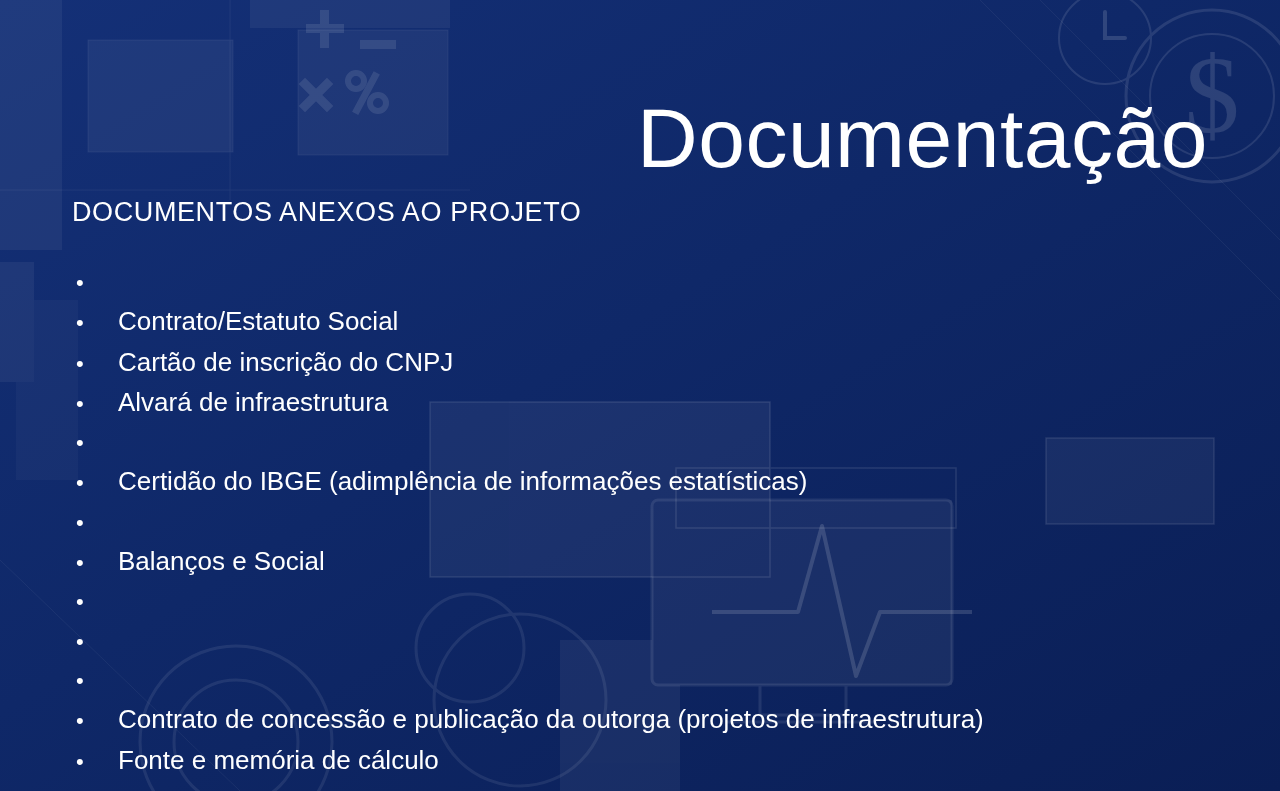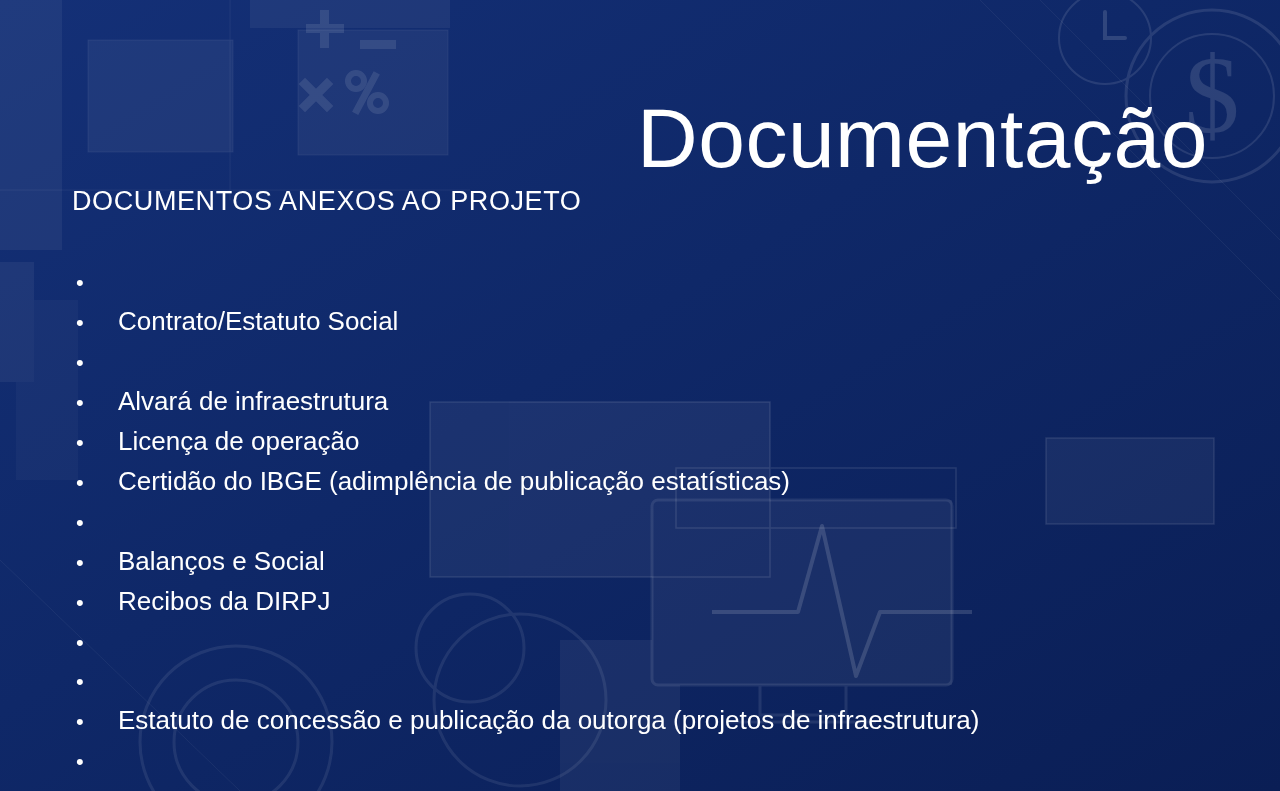--- a/index.html
+++ b/index.html
@@ -49,21 +49,21 @@
     font-size: 84px;
     line-height: 1.05;
     font-weight: 400;
     letter-spacing: 0.5px;
     color: #ffffff;
     white-space: nowrap;
   }
 
   .subtitle {
     position: absolute;
-    top: 186px;
+    top: 197px;
     left: 60px;
     font-size: 27px;
     letter-spacing: 0.6px;
     color: #ffffff;
     font-weight: 400;
   }
 
   .bullet-list {
     position: absolute;
     top: 263px;
@@ -205,53 +205,53 @@
     <ul class="bullet-list">
       <li>
         <span class="dot">•</span>
       </li>
       <li>
         <span class="dot">•</span>
         <span class="txt">Contrato/Estatuto Social</span>
       </li>
       <li>
         <span class="dot">•</span>
+        <span class="txt">Cartão de inscrição do CNPJ</span>
       </li>
       <li>
         <span class="dot">•</span>
         <span class="txt">Alvará de infraestrutura</span>
       </li>
       <li>
         <span class="dot">•</span>
-        <span class="txt">Licença de operação</span>
-      </li>
-      <li>
-        <span class="dot">•</span>
-        <span class="txt">Certidão do IBGE (adimplência de publicação estatísticas)</span>
+      </li>
+      <li>
+        <span class="dot">•</span>
+        <span class="txt">Certidão do IBGE (adimplência de informações estatísticas)</span>
       </li>
       <li>
         <span class="dot">•</span>
       </li>
       <li>
         <span class="dot">•</span>
         <span class="txt">Balanços e Social</span>
       </li>
       <li>
         <span class="dot">•</span>
-        <span class="txt">Recibos da DIRPJ</span>
-      </li>
-      <li>
-        <span class="dot">•</span>
-      </li>
-      <li>
-        <span class="dot">•</span>
-      </li>
-      <li>
-        <span class="dot">•</span>
-        <span class="txt">Estatuto de concessão e publicação da outorga (projetos de infraestrutura)</span>
-      </li>
-      <li>
-        <span class="dot">•</span>
+      </li>
+      <li>
+        <span class="dot">•</span>
+      </li>
+      <li>
+        <span class="dot">•</span>
+      </li>
+      <li>
+        <span class="dot">•</span>
+        <span class="txt">Contrato de concessão e publicação da outorga (projetos de infraestrutura)</span>
+      </li>
+      <li>
+        <span class="dot">•</span>
+        <span class="txt">Fonte e memória de cálculo</span>
       </li>
     </ul>
 
   </div>
 </div>
 
 </body></html>

